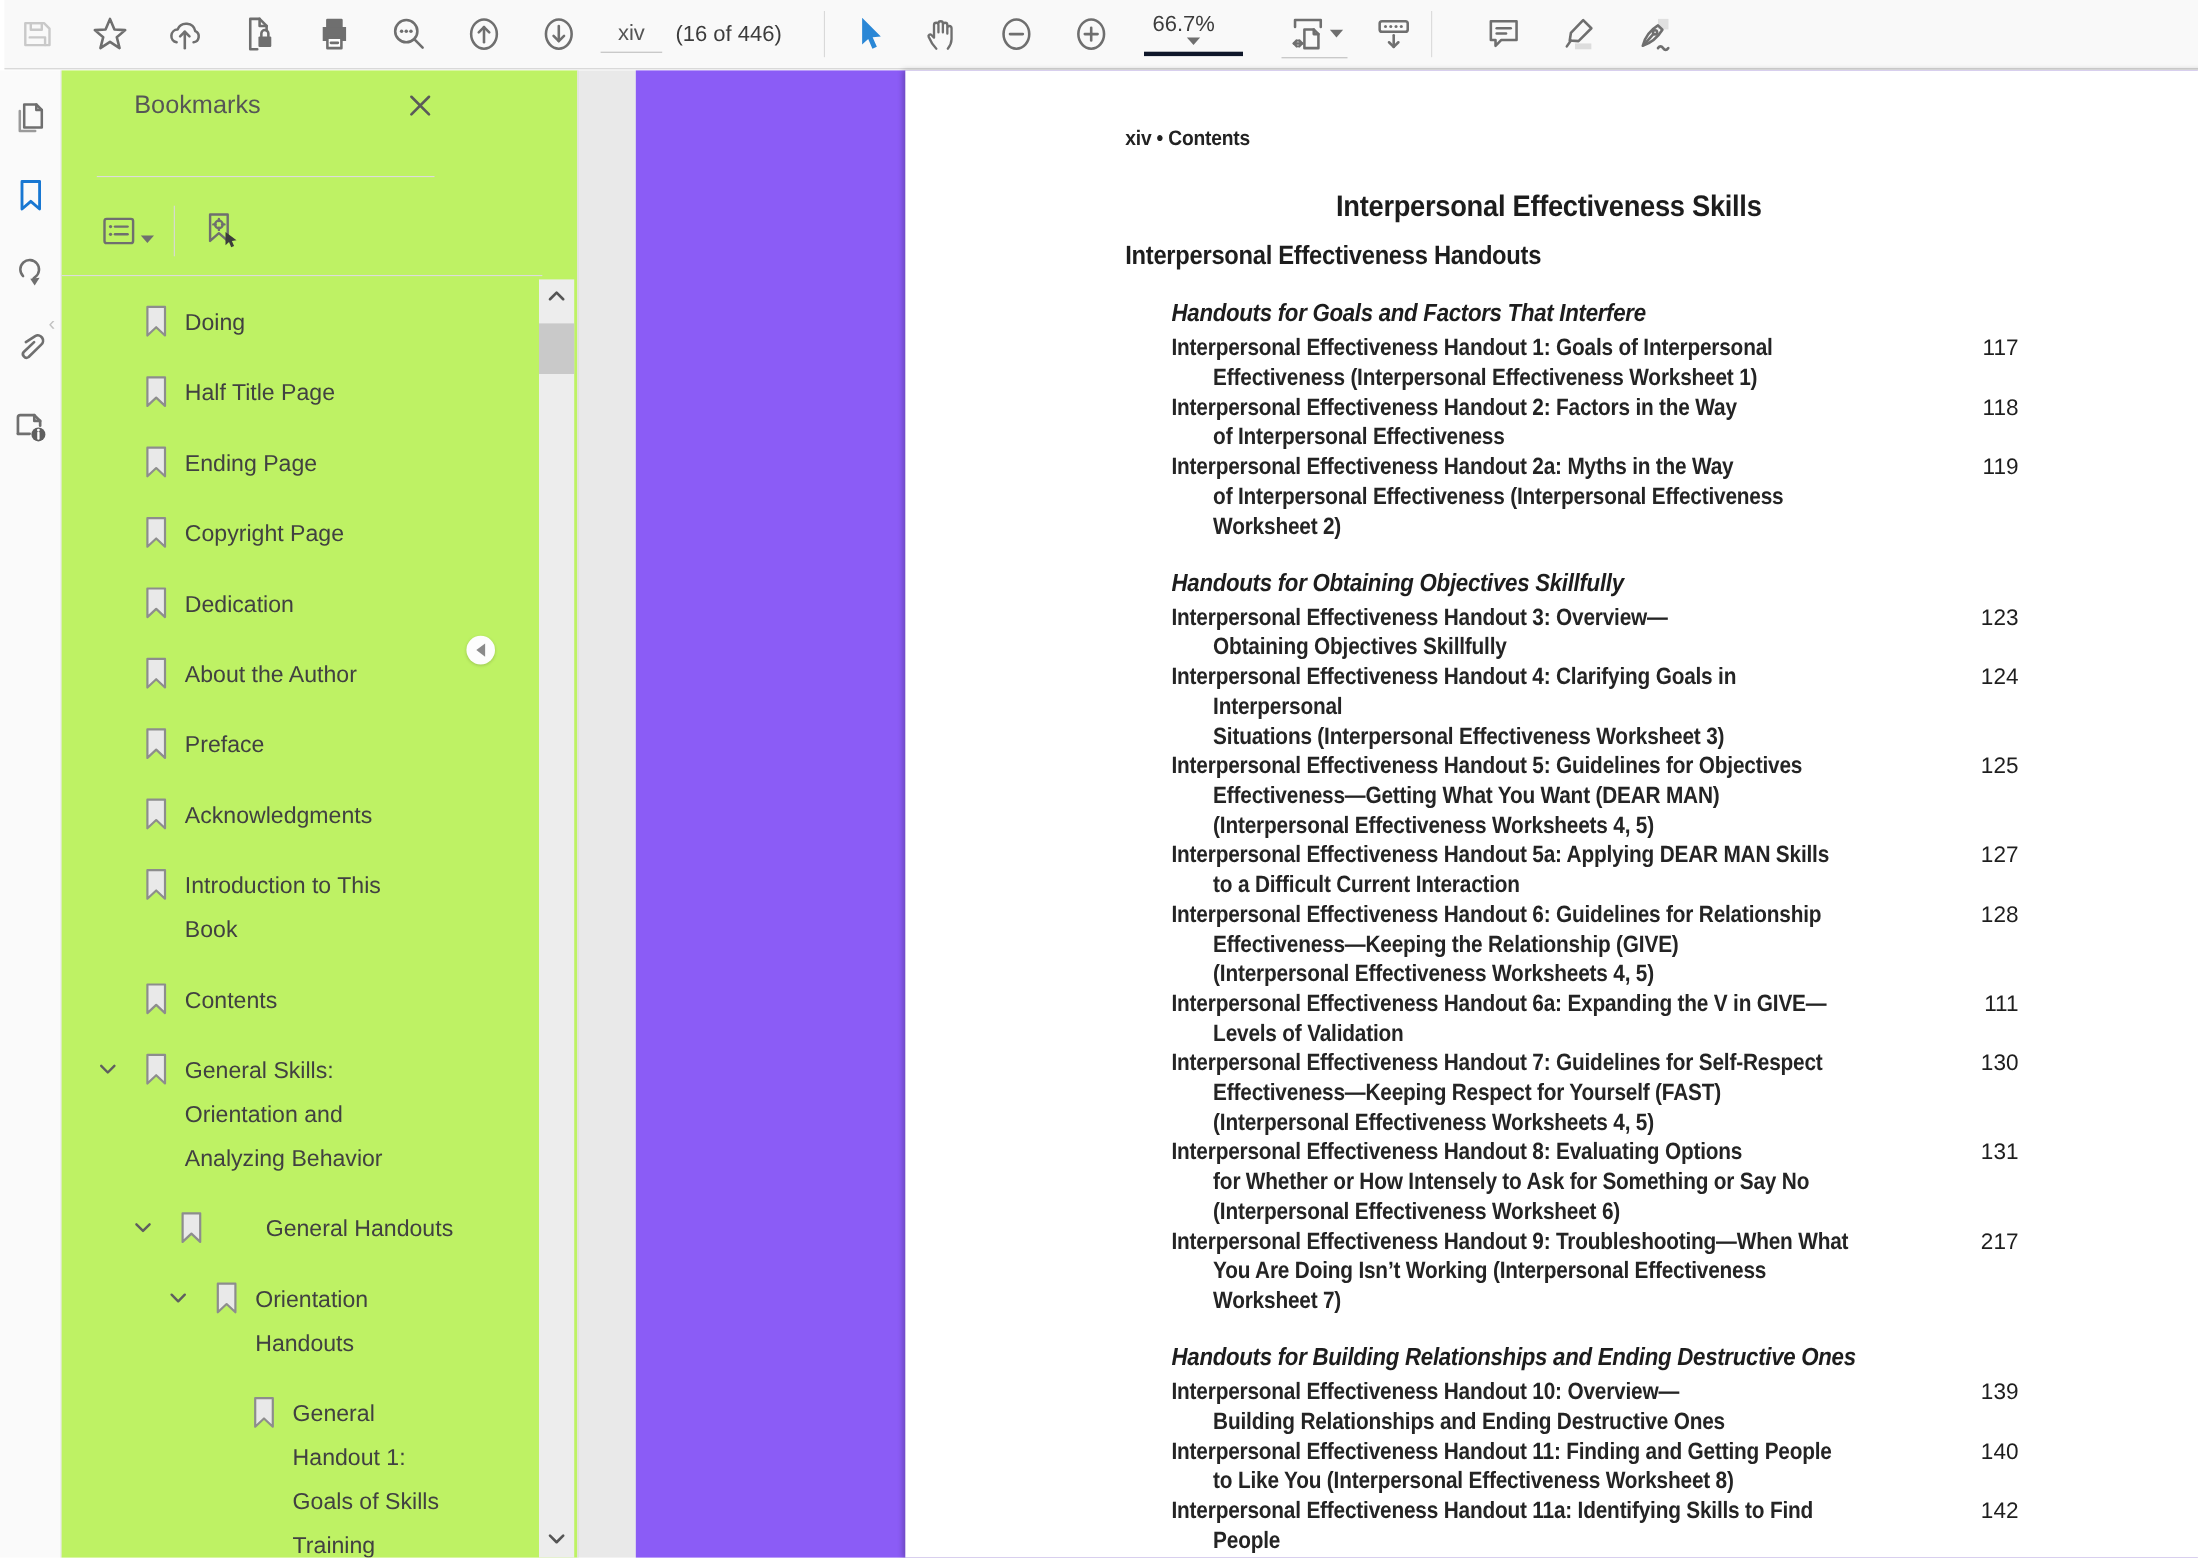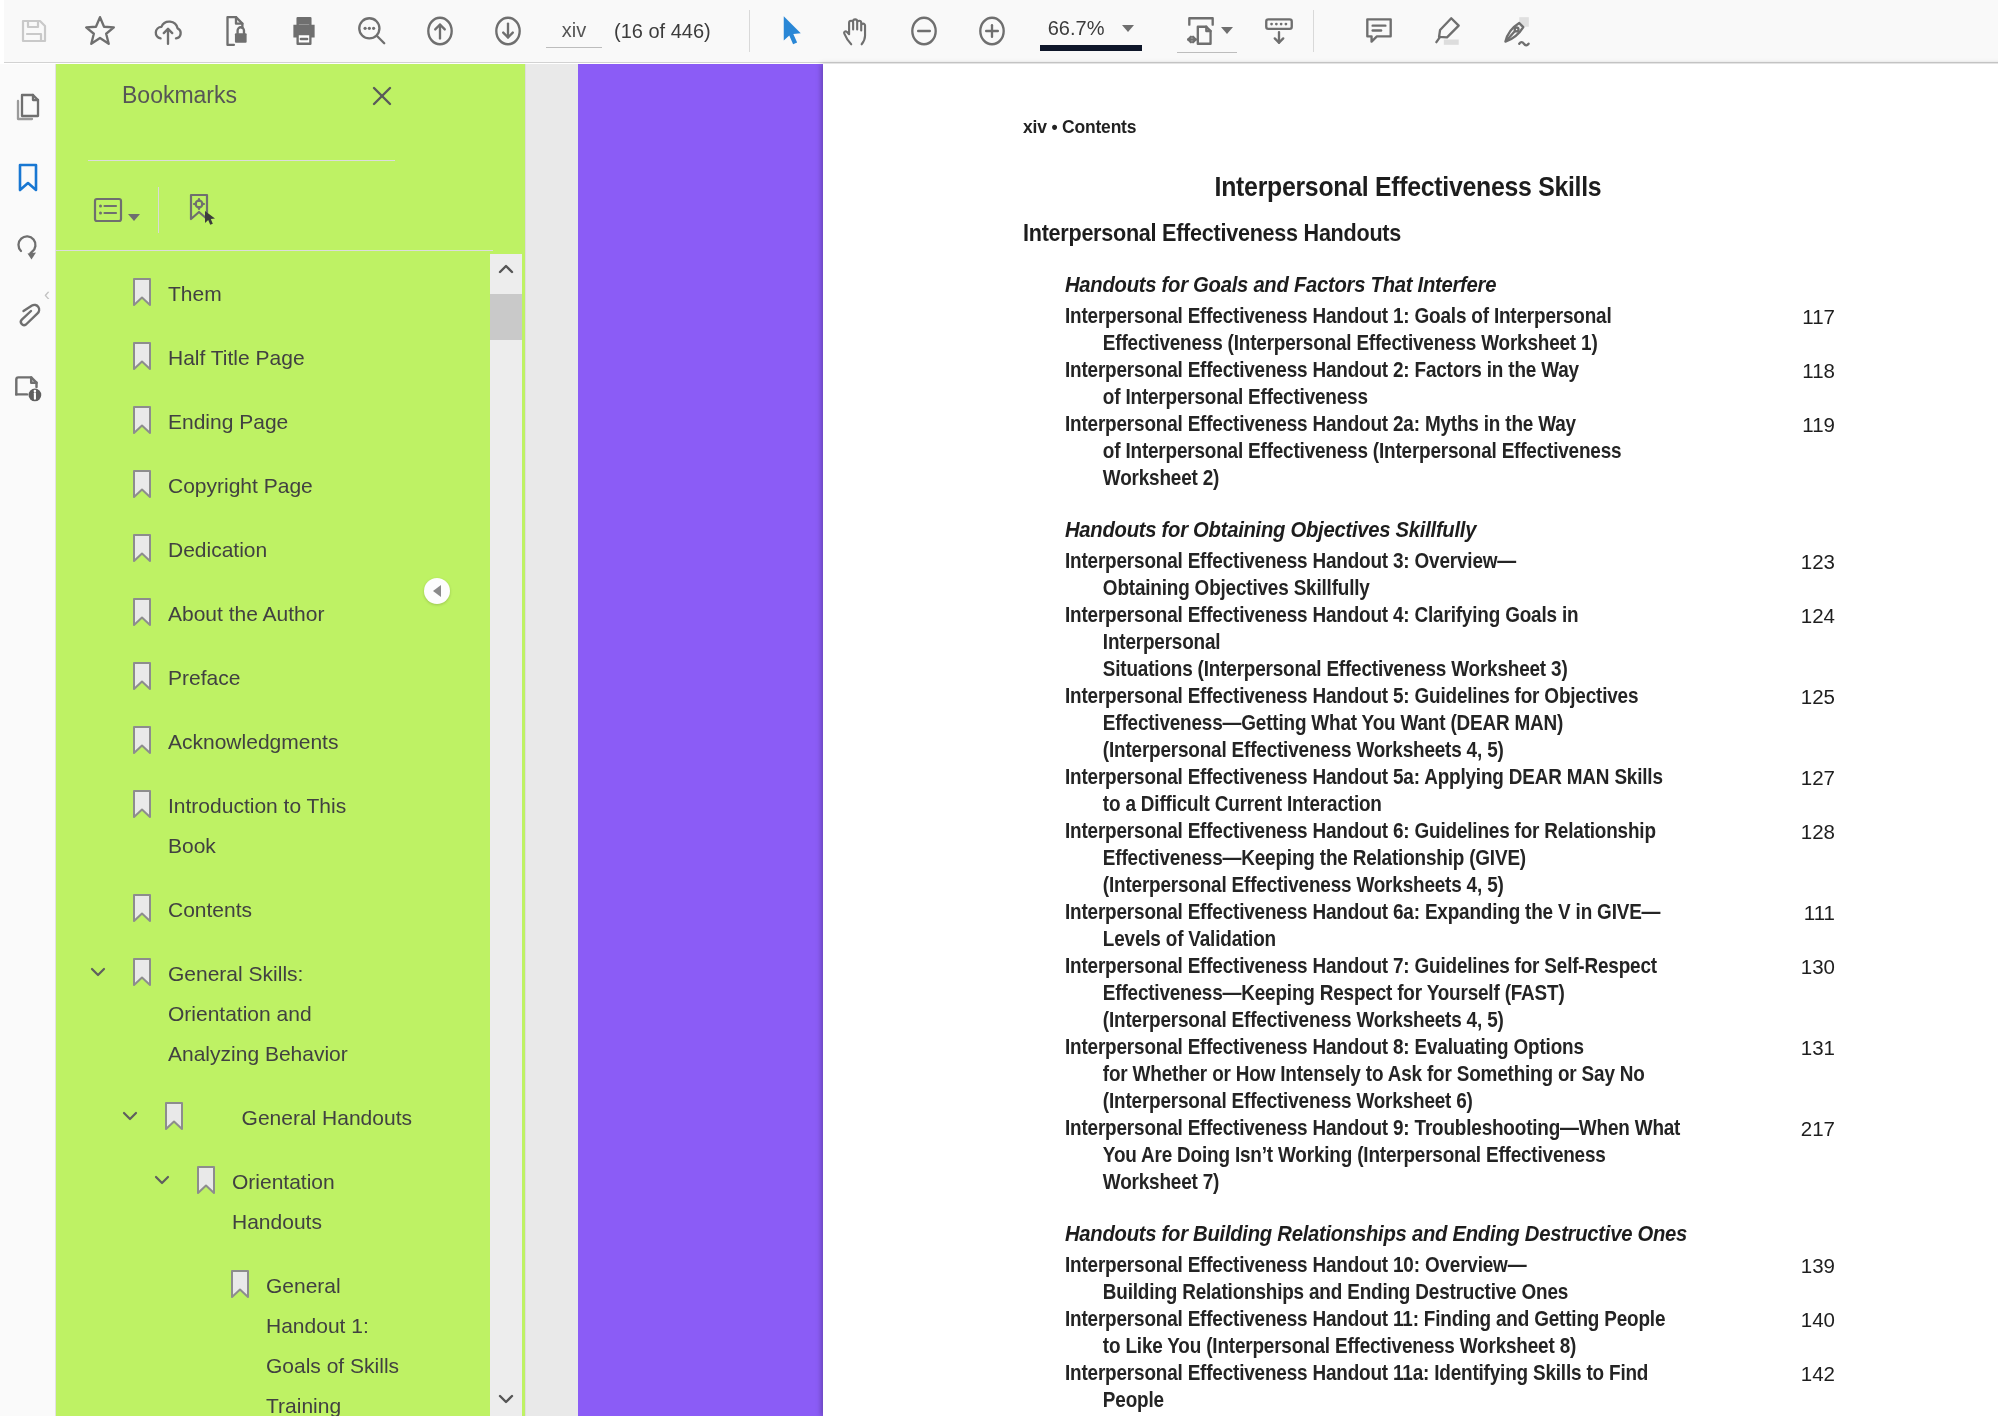--- a/index.html
+++ b/index.html
@@ -14,22 +14,22 @@
     flex:0 0 auto; cursor:default; }
   .tbico svg { stroke:#6f6f6f; fill:none; stroke-width:2.2; stroke-linecap:round; stroke-linejoin:round; }
   .tbico.disabled svg { stroke:#c9c9c9; }
   .fillpart { fill:#6f6f6f; stroke:none; }
   .bluefill { fill:#2a87d6; stroke:none; }
   .tb-divider { width:1px; height:42px; background:#d9d9d9; flex:0 0 auto; }
   .page-input { width:56px; height:34px; border:none; border-bottom:1px solid #bdbdbd;
     background:transparent; text-align:center; font-size:20px; color:#555;
     font-family:"Liberation Sans", sans-serif; outline:none; }
   .page-count { font-size:20px; color:#3c3c3c; margin-left:12px; white-space:nowrap; }
-  .zoom-combo { display:flex; align-items:center; height:40px; border-bottom:6px solid #0f172a;
-    padding:0 8px; margin-left:28px; }
+  .zoom-combo { display:flex; align-items:center; height:40px; border-bottom:4px solid #0f172a;
+    padding:0 8px; margin-left:28px;flex-direction:column; }
   .zoom-combo .zval { font-size:20px; color:#3c3c3c; margin-right:18px; }
   .caret { width:0; height:0; border-left:6px solid transparent; border-right:6px solid transparent;
     border-top:7px solid #6f6f6f; }
   .fit-combo { display:flex; align-items:center; height:44px; border-bottom:1px solid #bdbdbd;
     padding:0 4px; margin-left:35px; }
 
   
   .iconstrip { position:absolute; left:0; top:64px; bottom:0; width:56px;
     background:#fafafa; border-right:1px solid #e2e2e2; }
   .stripico { width:56px; height:44px; display:flex; align-items:center; justify-content:center;
@@ -311,21 +311,21 @@
   </div>
   <div class="panel-div2"></div>
   <div class="bm-list">
       <div class="bm-row lv0">
         <span class="bm-chev"></span>
         <span class="bm-flag">
           <svg width="24" height="30" viewBox="0 0 24 30">
             <path d="M4 2 h16 v26 l-8-7.5 -8 7.5 z" style="fill:#e9e9e9;stroke:#8d8d8d;stroke-width:2;stroke-linejoin:round"></path>
           </svg>
         </span>
-        <span class="bm-label">Them</span>
+        <span class="bm-label">Doing</span>
       </div>
       <div class="bm-row lv0">
         <span class="bm-chev"></span>
         <span class="bm-flag">
           <svg width="24" height="30" viewBox="0 0 24 30">
             <path d="M4 2 h16 v26 l-8-7.5 -8 7.5 z" style="fill:#e9e9e9;stroke:#8d8d8d;stroke-width:2;stroke-linejoin:round"></path>
           </svg>
         </span>
         <span class="bm-label">Half Title Page</span>
       </div>

